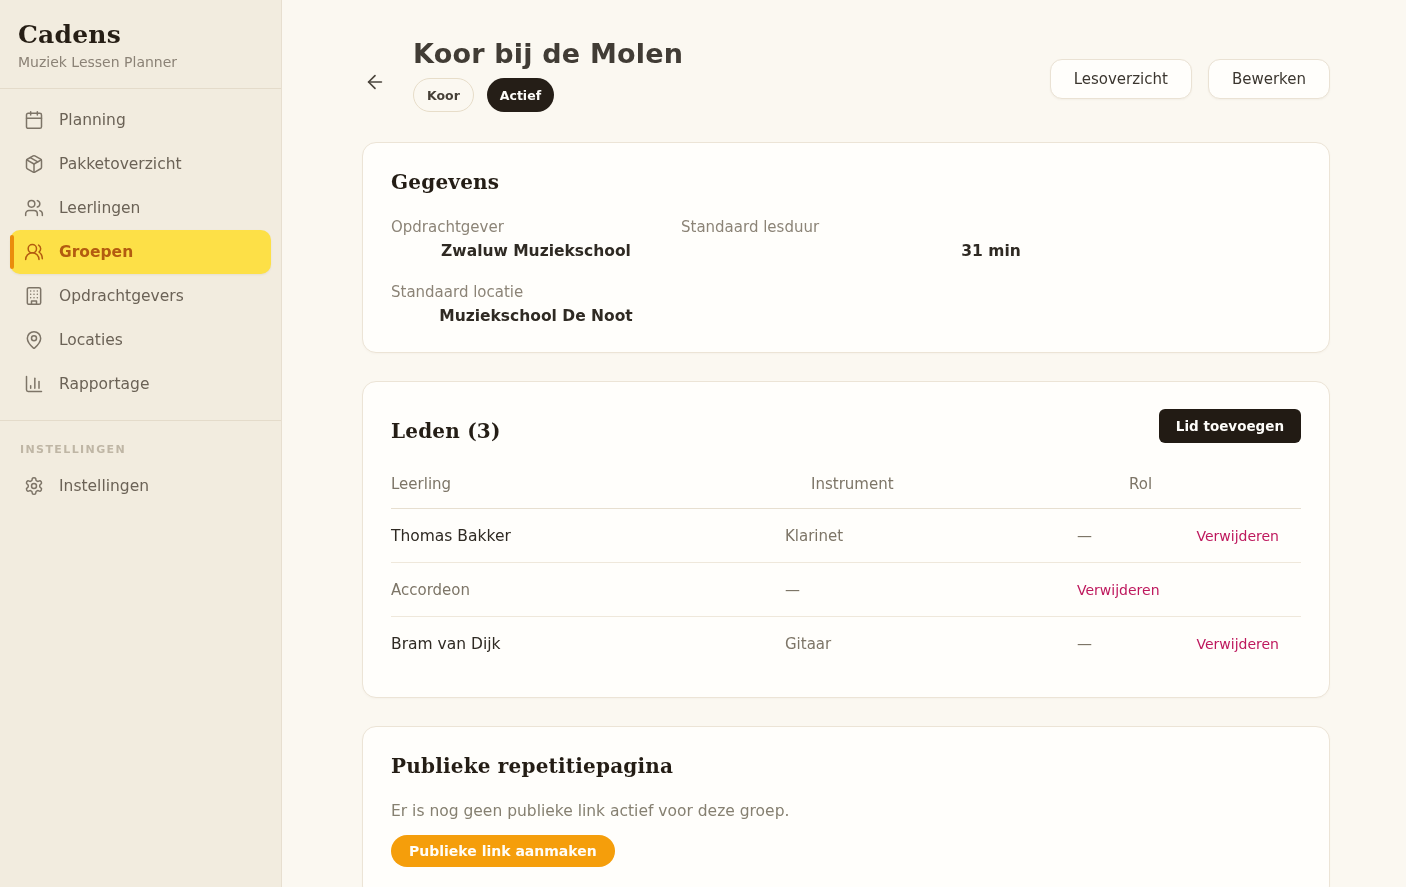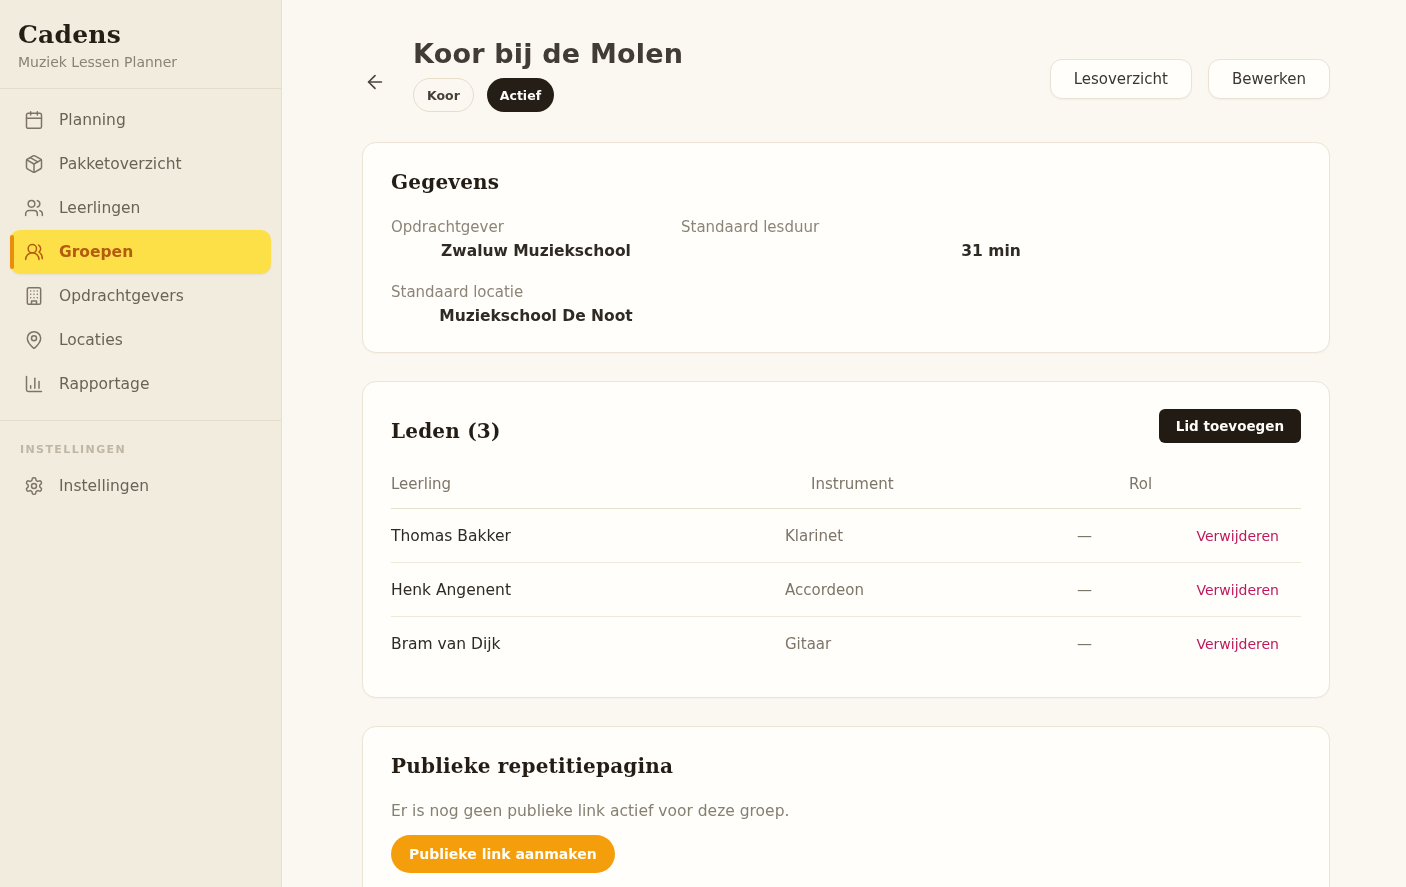--- a/index.html
+++ b/index.html
@@ -127,21 +127,21 @@
   .td-instrument, .td-role { font-size:15px; color:#7d7567; }
   .td-action { text-align:right; padding-right:22px; }
   .link-danger {
     font-size:14px; color:#be185d; text-decoration:none; cursor:pointer;
   }
   
   .card-public { padding-bottom:32px; }
   .public-desc { margin-top:24px; font-size:15.5px; color:#868071; }
   .btn-primary {
     margin-top:15px;
-    height:38px; padding:0 18px;
+    height:32px; padding:0 18px;
     background:#f59e0b; color:#fffdf8;
     border:none; border-radius:999px;
     font-family:inherit; font-size:14px; font-weight:600;
     cursor:pointer;
   }
 </style>
 </head>
 <body>
 
 <aside class="sidebar">
@@ -307,21 +307,20 @@
           <div class="th"></div>
         </div>
 
         <div class="trow tbody">
           <div class="td-name">Thomas Bakker</div>
           <div class="td-instrument">Klarinet</div>
           <div class="td-role">—</div>
           <div class="td-action"><a class="link-danger">Verwijderen</a></div>
         </div>
         <div class="trow tbody">
-          <div class="td-name">Henk Angenent</div>
           <div class="td-instrument">Accordeon</div>
           <div class="td-role">—</div>
           <div class="td-action"><a class="link-danger">Verwijderen</a></div>
         </div>
         <div class="trow tbody">
           <div class="td-name">Bram van Dijk</div>
           <div class="td-instrument">Gitaar</div>
           <div class="td-role">—</div>
           <div class="td-action"><a class="link-danger">Verwijderen</a></div>
         </div>

